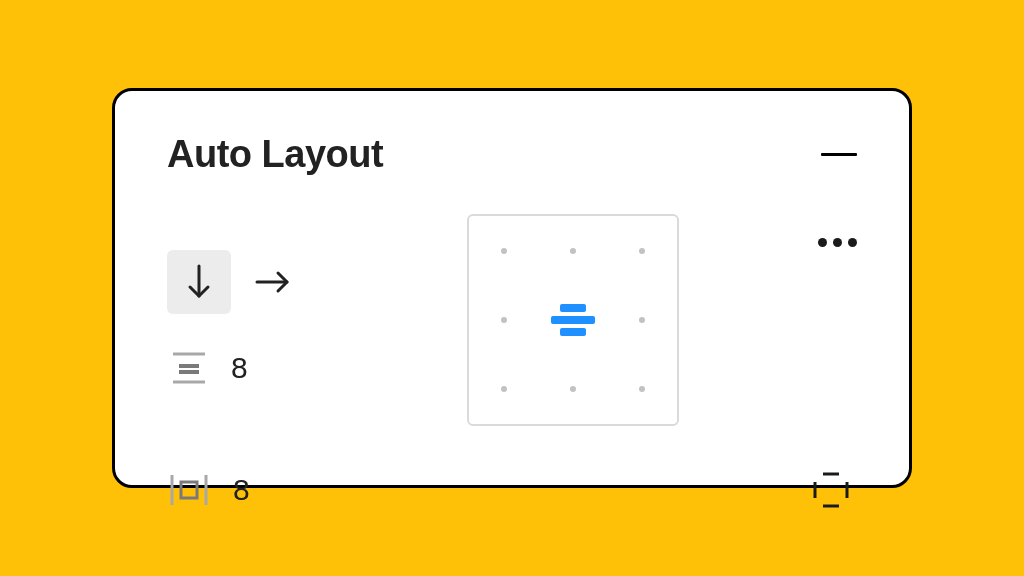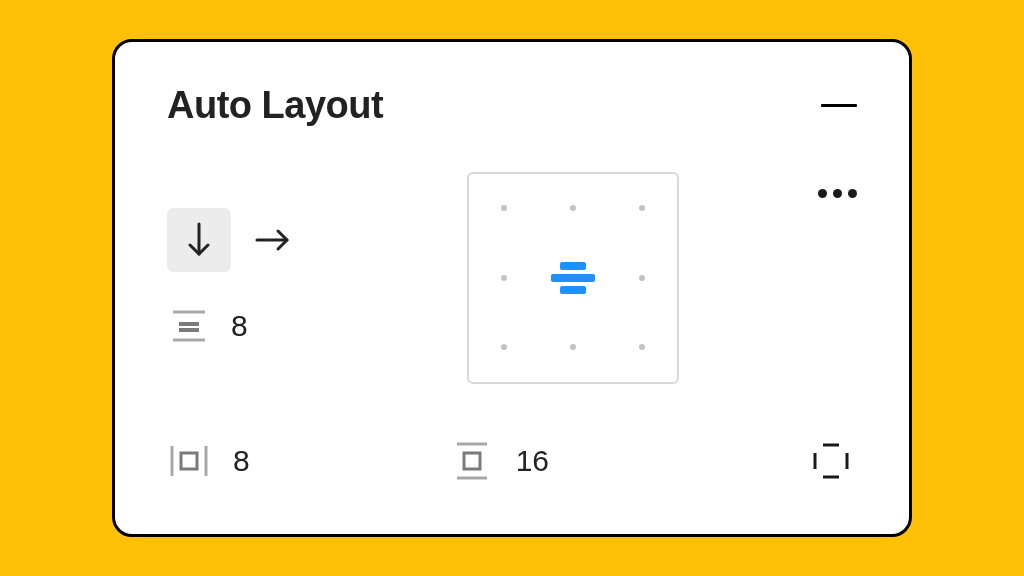--- a/index.html
+++ b/index.html
@@ -7,21 +7,21 @@
       width: 1024px;
       height: 576px;
       background: #FFC107;
       display: flex;
       align-items: center;
       justify-content: center;
       font-family: -apple-system, BlinkMacSystemFont, "Segoe UI", Helvetica, Arial, sans-serif;
     }
     .panel {
       width: 800px;
-      height: 498px;
+      height: 400px;
       background: #fff;
       border: 3px solid #000;
       border-radius: 20px;
       padding: 42px 52px 40px 52px;
       display: flex;
       flex-direction: column;
     }
     .header {
       display: flex;
       justify-content: space-between;
@@ -233,30 +233,20 @@
         <div class="iconwrap">
           <svg width="40" height="34" viewBox="0 0 40 34">
             <line x1="3" y1="2" x2="3" y2="32" stroke="#a8a8a8" stroke-width="3"></line>
             <rect x="12" y="9" width="16" height="16" fill="none" stroke="#7a7a7a" stroke-width="3"></rect>
             <line x1="37" y1="2" x2="37" y2="32" stroke="#a8a8a8" stroke-width="3"></line>
           </svg>
         </div>
         <div class="value">8</div>
       </div>
 
-      <div class="bottom-mid" style="margin-left:-56px;">
-        <div class="iconwrap">
-          <svg width="34" height="40" viewBox="0 0 34 40">
-            <line x1="2" y1="3" x2="32" y2="3" stroke="#a8a8a8" stroke-width="3"></line>
-            <rect x="9" y="12" width="16" height="16" fill="none" stroke="#7a7a7a" stroke-width="3"></rect>
-            <line x1="2" y1="37" x2="32" y2="37" stroke="#a8a8a8" stroke-width="3"></line>
-          </svg>
-        </div>
-        <div class="value">16</div>
-      </div>
 
       <div class="iconwrap" style="width:52px;height:52px;">
         <svg width="44" height="44" viewBox="0 0 44 44">
           <line x1="14" y1="6" x2="30" y2="6" stroke="#1a1a1a" stroke-width="3"></line>
           <line x1="14" y1="38" x2="30" y2="38" stroke="#1a1a1a" stroke-width="3"></line>
           <line x1="6" y1="14" x2="6" y2="30" stroke="#1a1a1a" stroke-width="3"></line>
           <line x1="38" y1="14" x2="38" y2="30" stroke="#1a1a1a" stroke-width="3"></line>
         </svg>
       </div>
     </div>

